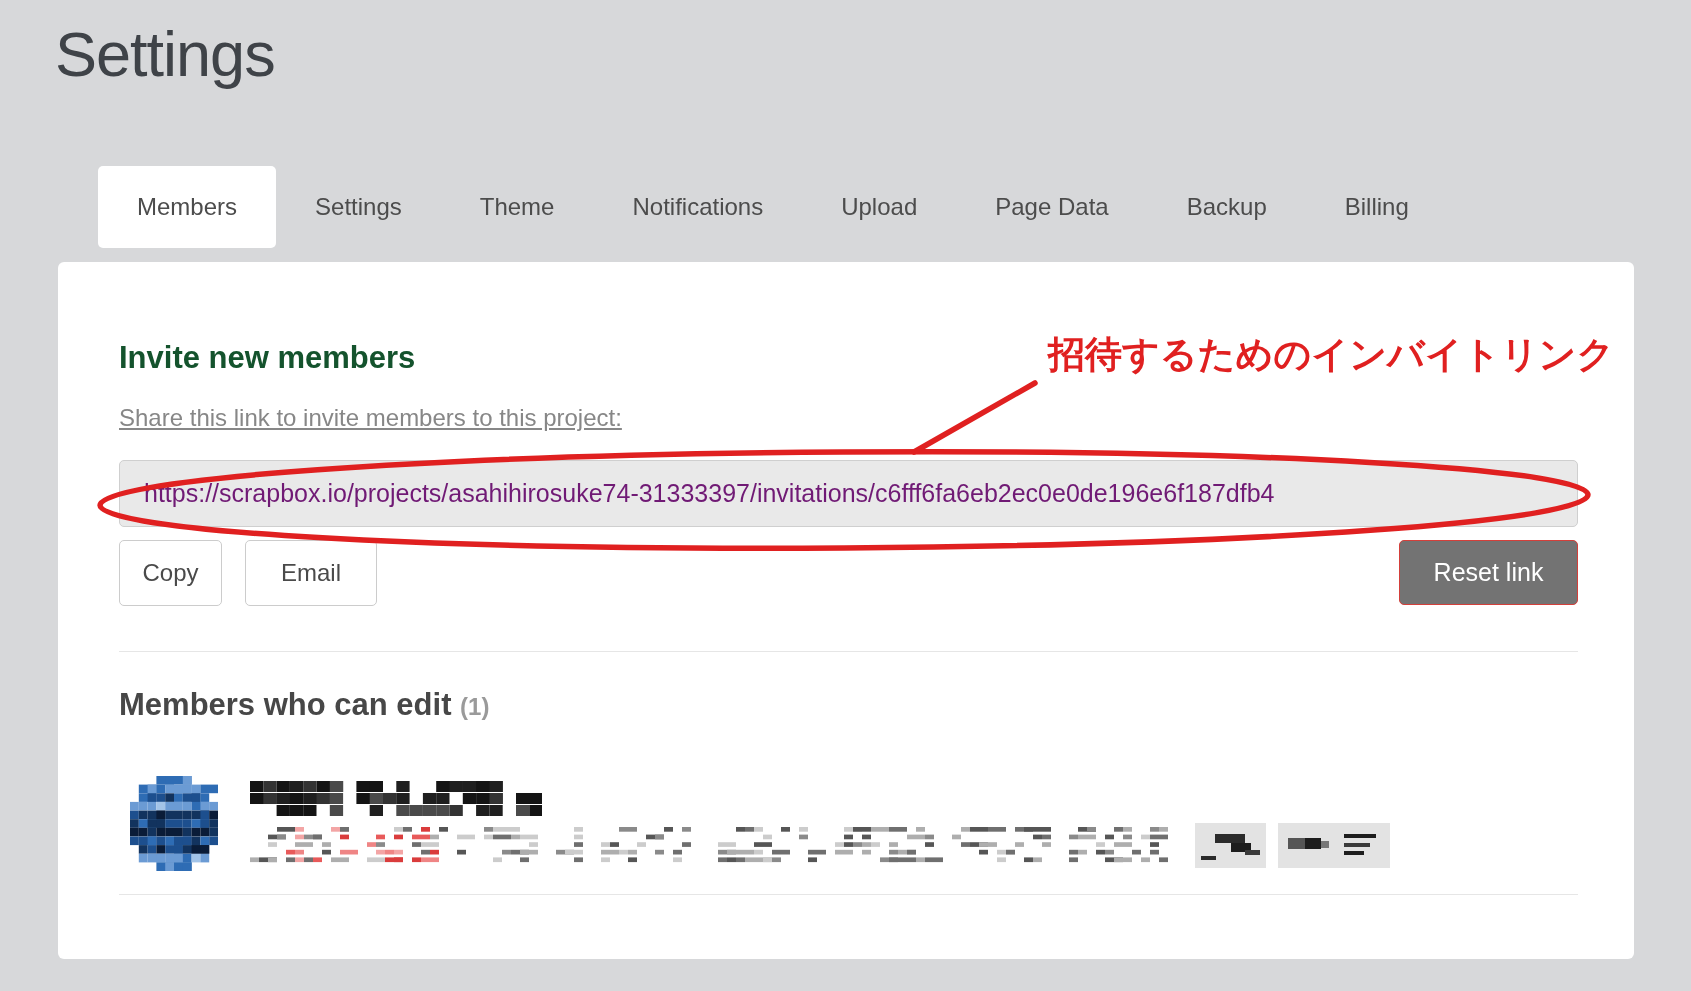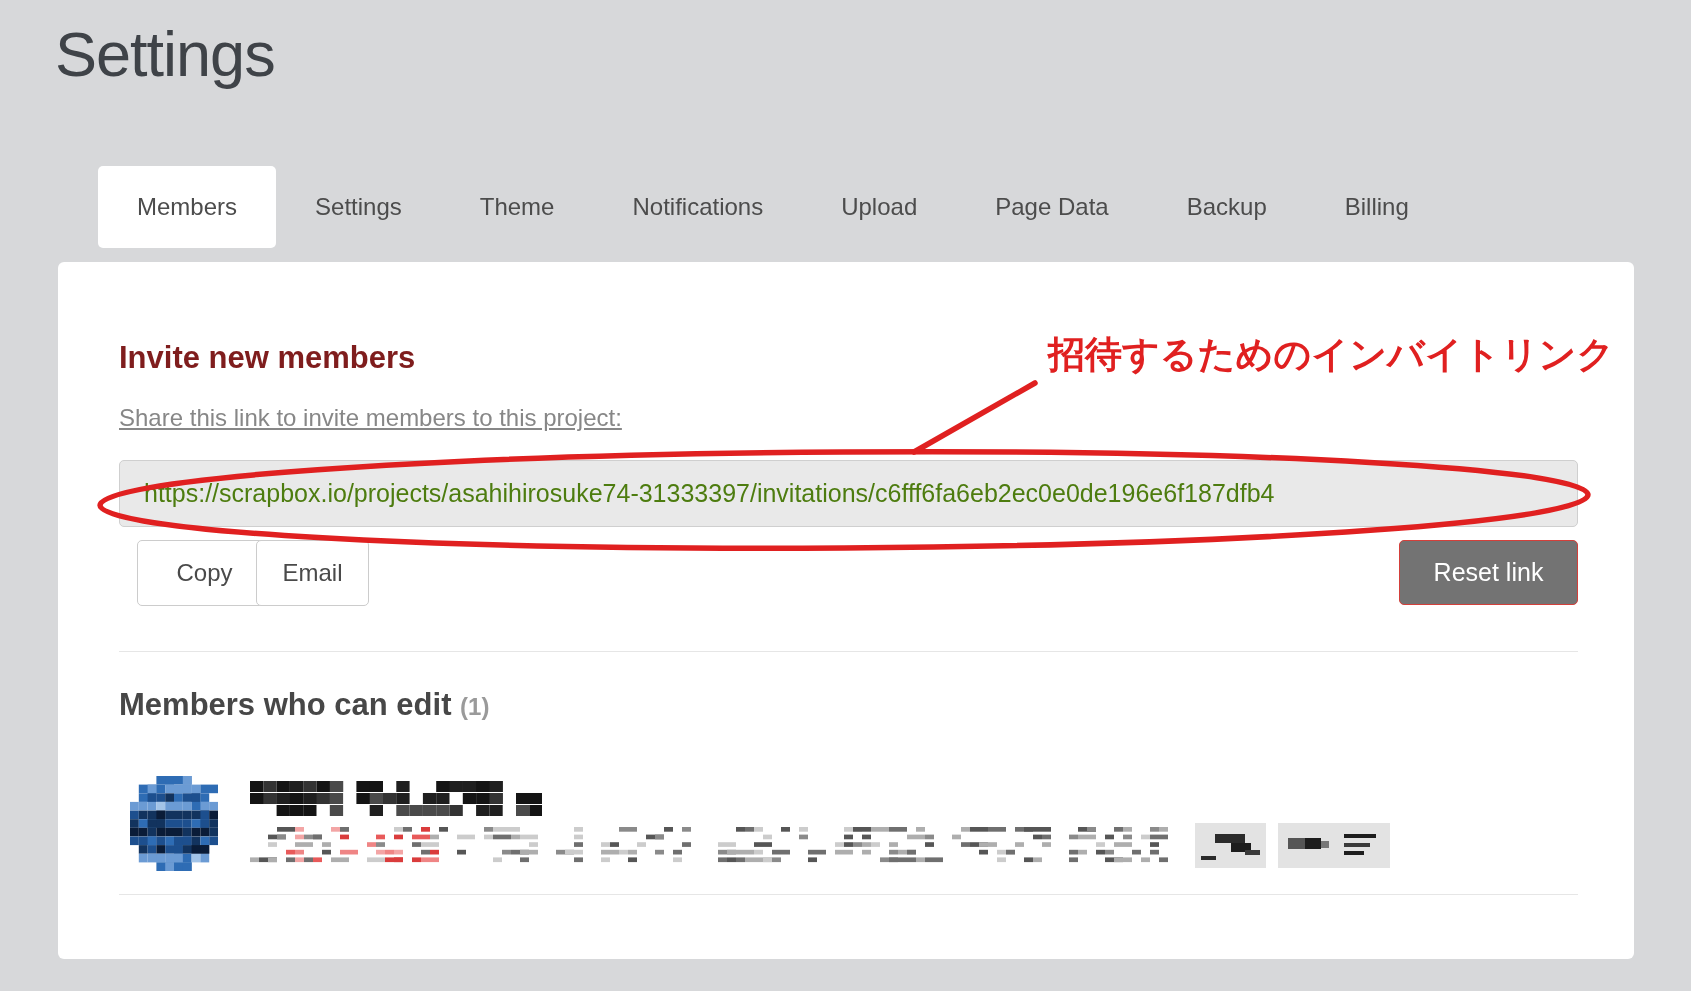--- a/index.html
+++ b/index.html
@@ -21,36 +21,36 @@
   }
   .tab {
     display:flex; align-items:center; padding:0 39px;
     font-size:24px; color:#4c4c4c; cursor:pointer; white-space:nowrap;
   }
   .tab.active { background:#fff; border-radius:5px; }
   .card {
     position:absolute; left:58px; top:262px; width:1576px; height:697px;
     background:#ffffff; border-radius:6px;
   }
-  .invite-heading { position:absolute; left:61px; top:78px; font-size:31px; color:#7f1d1d;text-align:center; }
+  .invite-heading { position:absolute; left:61px; top:78px; font-size:31px; color:#14532d;text-align:center; }
   .share-text { position:absolute; left:61px; top:142px; font-size:24px; color:#878787;text-decoration:underline; }
   .link-input {
     position:absolute; left:61px; top:198px; width:1459px; height:67px;
     background:#e9e9e9; border:1px solid #cfcfcf; border-radius:5px;
     font-family:"Liberation Sans","DejaVu Sans",sans-serif;
-    font-size:25px; color:#4d7c0f; padding:0 24px; outline:none;
+    font-size:25px; color:#701a75; padding:0 24px; outline:none;
   }
   .btn {
     position:absolute; top:278px; height:66px;
     background:#fff; border:1px solid #ccc; border-radius:5px;
     font-family:"Liberation Sans","DejaVu Sans",sans-serif;
     font-size:24px; color:#4a4a4a; cursor:pointer;
   }
-  .btn-copy  { left:79px;  width:135px; }
-  .btn-email { left:198px; width:113px; }
+  .btn-copy  { left:61px;  width:103px; }
+  .btn-email { left:187px; width:132px; }
   .btn-reset {
     position:absolute; top:278px; left:1341px; width:179px; height:65px;
     background:#737373; border:1px solid #d43f3a; border-radius:5px;
     font-family:"Liberation Sans","DejaVu Sans",sans-serif;
     font-size:25px; color:#fff; cursor:pointer;
   }
   .divider { position:absolute; left:61px; width:1459px; height:0; border-top:1px solid #e6e6e6; }
   .divider-1 { top:389px; }
   .divider-2 { top:632px; }
   .members-heading { position:absolute; left:61px; top:425px; font-size:31px; color:#474747; }

